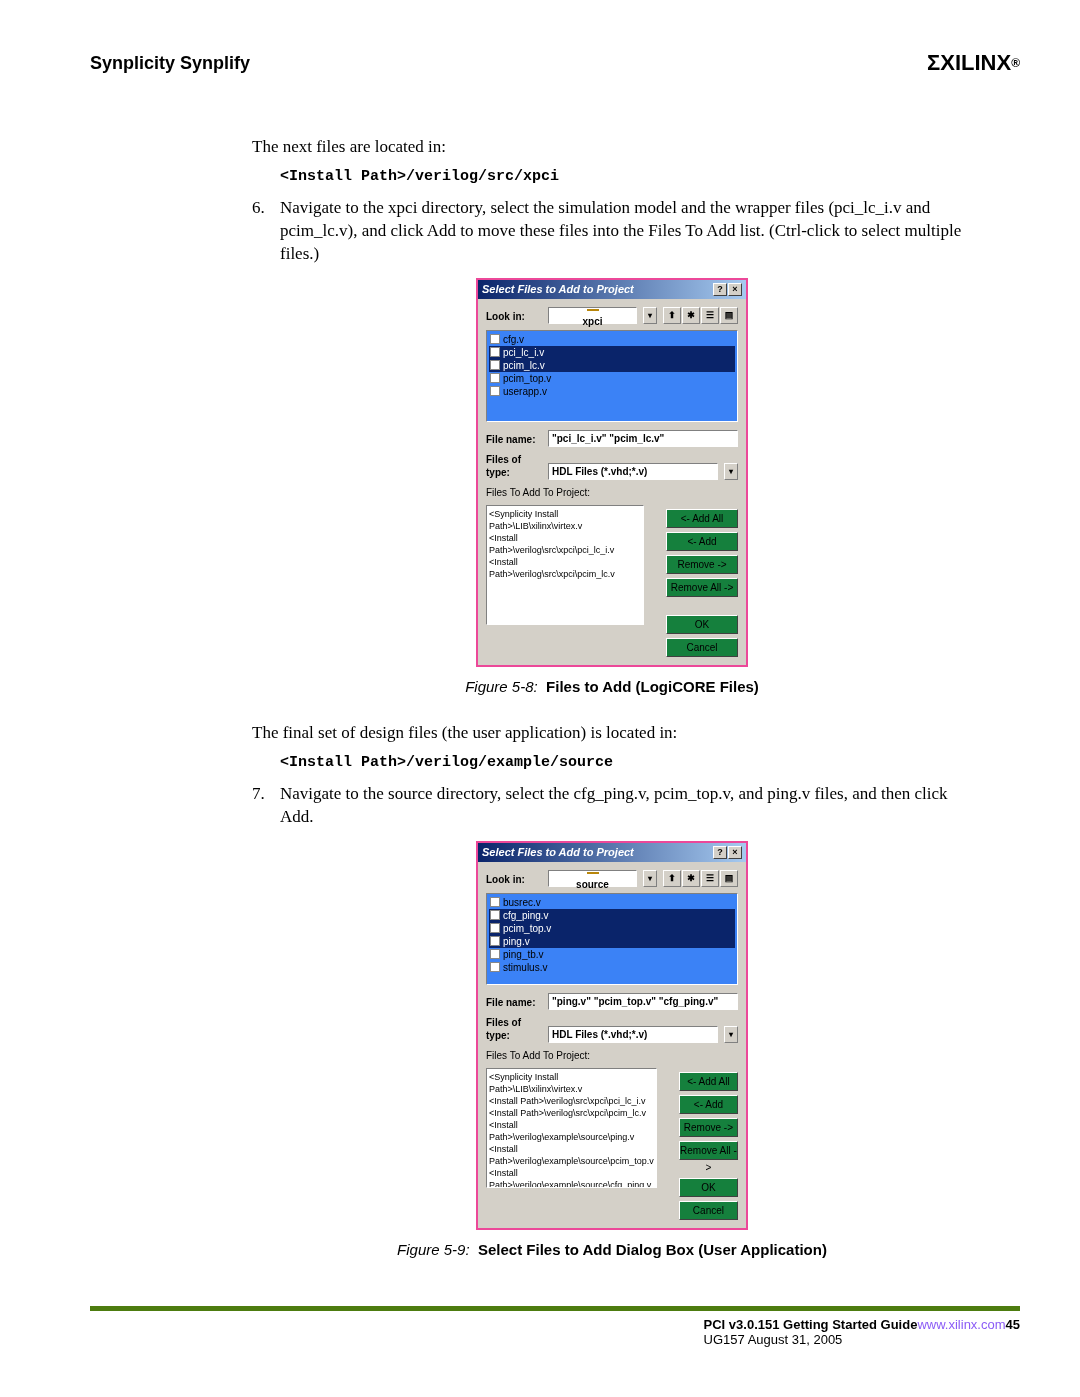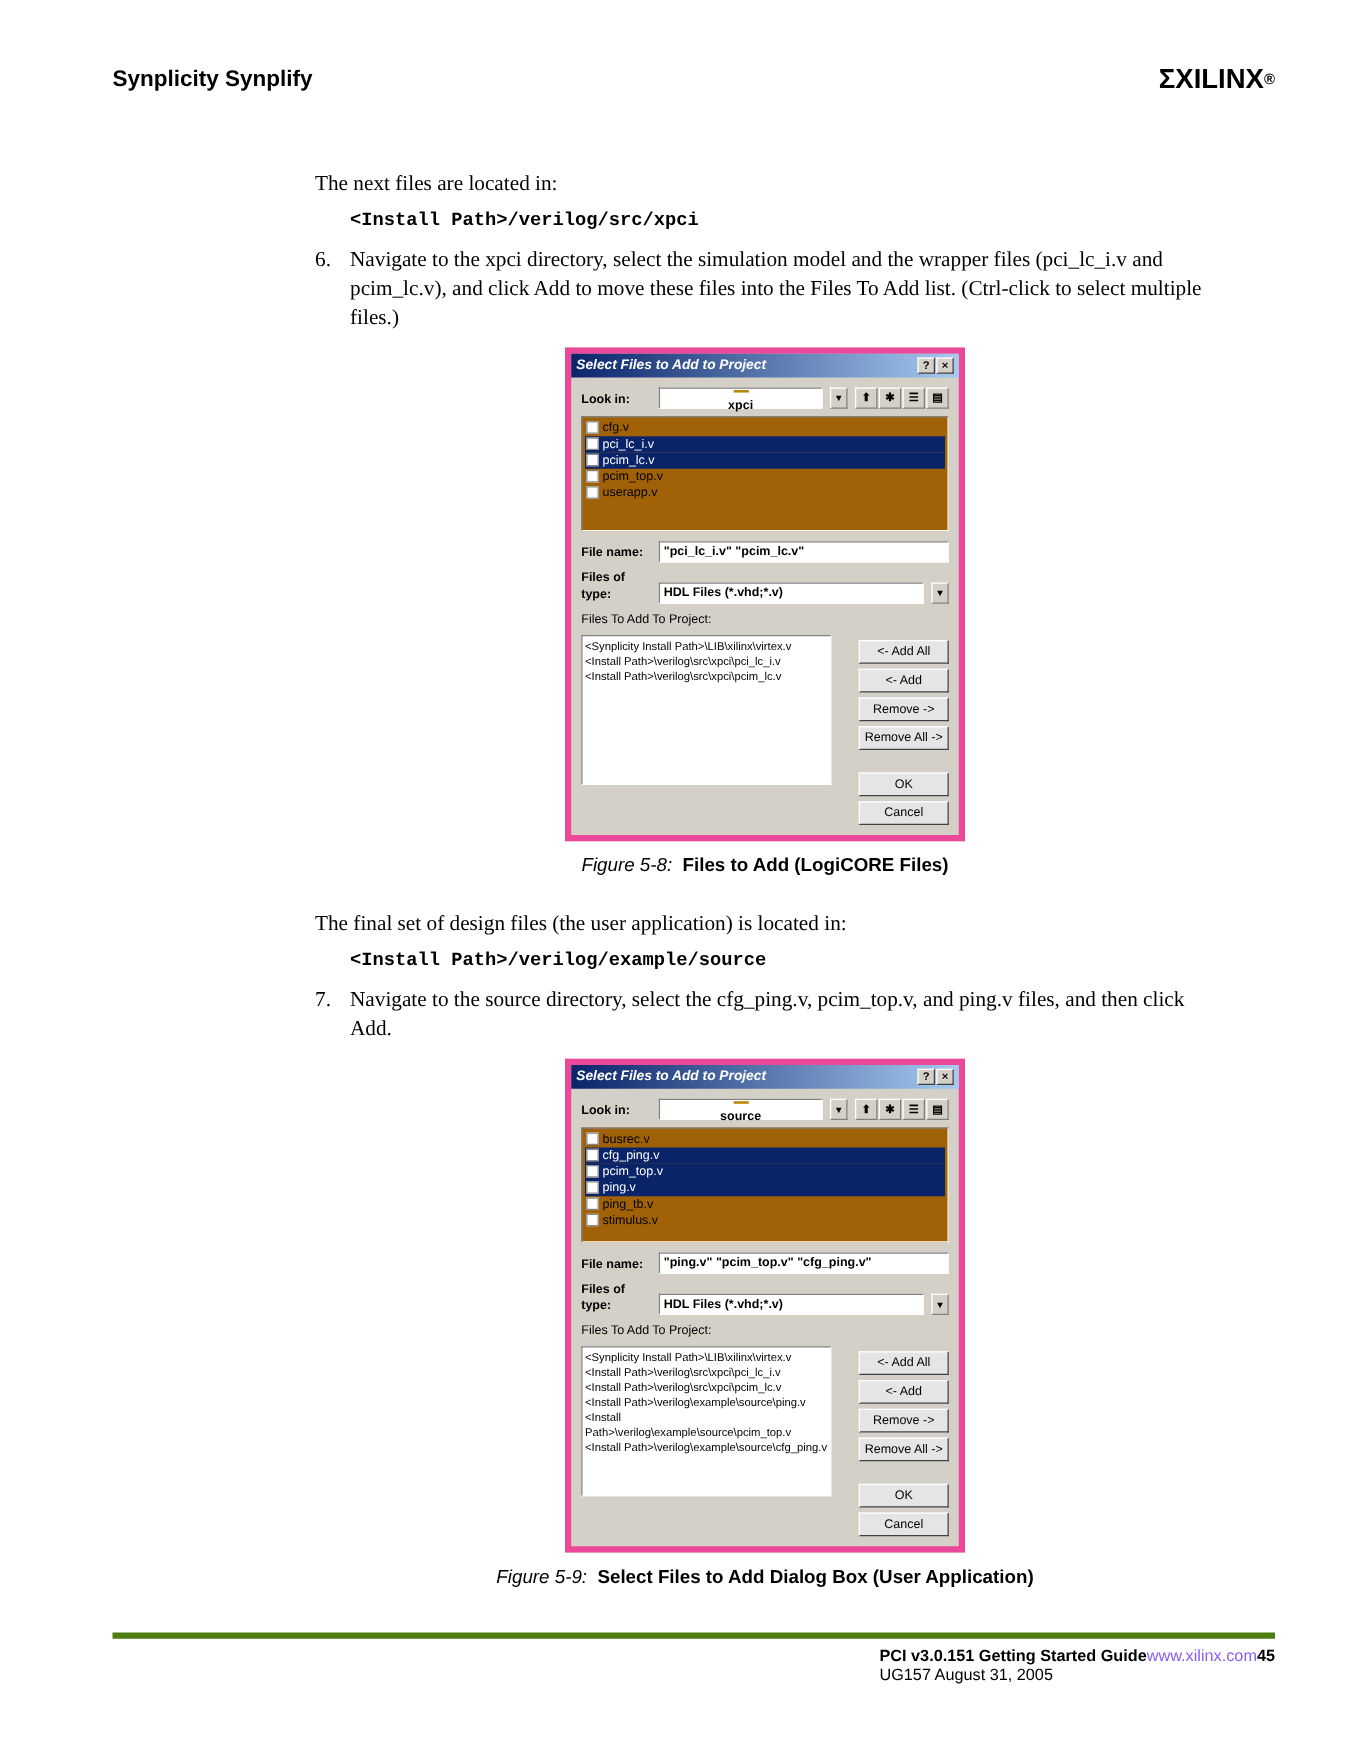--- a/index.html
+++ b/index.html
@@ -15,44 +15,44 @@
   .code-indent { font-family:"Courier New",monospace; font-weight:bold; font-size:15px; margin:8px 0 10px 28px; }
   .step { display:flex; margin-bottom:12px; }
   .step-num { width:28px; flex-shrink:0; }
   .step-text { flex:1; }
   .figure { text-align:center; margin:12px 0 24px; }
   .caption { font-family:Arial,Helvetica,sans-serif; font-size:15px; margin-top:10px;text-align:center; }
   .caption-label { font-style:italic; }
   .caption-title { font-weight:bold; }
 
   
-  .dialog { width:320px; margin:0 auto; background:#d4d0c8; border:5px solid #ec4899; font-family:"MS Sans Serif",Arial,sans-serif; font-size:10px; text-align:left; color:#000; }
+  .dialog { width:272px; margin:0 auto; background:#d4d0c8; border:2px solid #ec4899; font-family:"MS Sans Serif",Arial,sans-serif; font-size:10px; text-align:left; color:#000; }
   .titlebar { background:linear-gradient(to right,#0a246a,#a6caf0); color:#fff; font-weight:bold; font-style:italic; font-size:11px; padding:2px 4px; display:flex; justify-content:space-between; align-items:center; }
   .titlebar-buttons { display:flex; gap:1px; }
   .tb-btn { width:14px; height:13px; background:#d4d0c8; border:1px solid #fff; border-right-color:#404040; border-bottom-color:#404040; color:#000; font-size:9px; font-weight:bold; text-align:center; line-height:11px; font-style:normal; }
   .dlg-body { padding:8px; }
   .row { display:flex; align-items:flex-end; margin-bottom:6px; gap:6px;font-weight:bold; }
   .lbl { width:56px; font-size:10px; }
   .field { background:#fff; border:1px solid #808080; border-right-color:#fff; border-bottom-color:#fff; height:17px; padding:1px 3px; font-size:10px;flex-direction:column; }
   .lookin-field { flex:1; display:flex; align-items:center; gap:4px; }
   .folder-icon { display:inline-block; width:12px; height:10px; background:#ffe79c; border:1px solid #b8860b; position:relative; }
   .icon-btn { width:18px; height:17px; background:#d4d0c8; border:1px solid #fff; border-right-color:#808080; border-bottom-color:#808080; font-size:9px; text-align:center; line-height:15px; }
   .icon-strip { display:flex; gap:1px; }
-  .file-list { background:#a16207; border:1px solid #808080; border-right-color:#fff; border-bottom-color:#fff; height:92px; padding:2px; margin-bottom:8px; overflow:hidden; }
+  .file-list { background:#3b82f6; border:1px solid #808080; border-right-color:#fff; border-bottom-color:#fff; height:92px; padding:2px; margin-bottom:8px; overflow:hidden; }
   .file-item { display:flex; align-items:center; gap:3px; padding:0 1px; font-size:10px; line-height:13px; }
   .file-item.sel { background:#0a246a; color:#fff; }
   .file-icon { width:10px; height:10px; border:1px solid #888; background:#fff; flex-shrink:0; }
   .fname-field { flex:1; }
   .ftype-row .field { flex:1; }
   .dd-arrow { width:14px; height:17px; background:#d4d0c8; border:1px solid #fff; border-right-color:#808080; border-bottom-color:#808080; font-size:8px; text-align:center; line-height:15px; }
   .lower { display:flex; gap:22px; margin-top:6px; }
   .add-panel { flex:1; }
   .add-list { background:#fff; border:1px solid #808080; border-right-color:#fff; border-bottom-color:#fff; height:120px; padding:2px; font-size:9px; line-height:12px; overflow:hidden; }
   .btn-col { width:72px; display:flex; flex-direction:column; gap:4px; padding-top:4px; }
-  .btn { height:19px; background:#e5e5e5; border:1px solid #fff; border-right-color:#404040; border-bottom-color:#404040; font-size:10px; text-align:center; line-height:17px; }
+  .btn { height:19px; background:#15803d; border:1px solid #fff; border-right-color:#404040; border-bottom-color:#404040; font-size:10px; text-align:center; line-height:17px; }
   .btn-gap { height:10px; }
   .section-label { font-size:10px; margin-bottom:2px; }
 
   .footer { position:absolute; left:90px; right:60px; bottom:50px; border-top:5px solid #4d7c0f; padding-top:6px; display:flex; justify-content:flex-end; font-family:Arial,Helvetica,sans-serif; font-size:13px; }
   .footer-left { }
   .footer-left .bold { font-weight:bold; }
   .footer-center { color:#8b5cf6; }
   .footer-right { font-weight:bold; }
 </style>
 </head>

